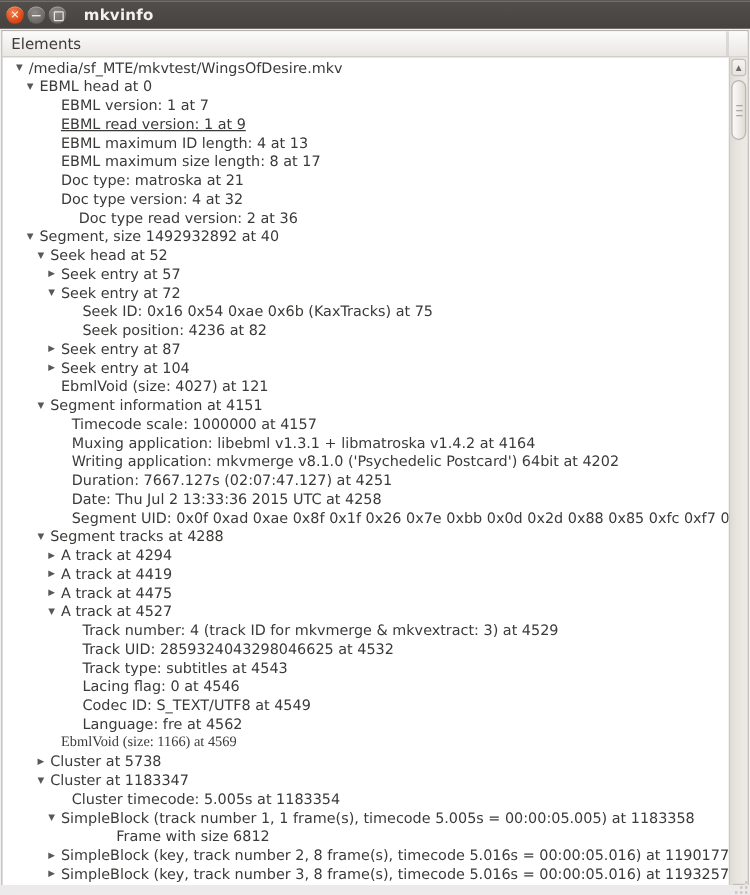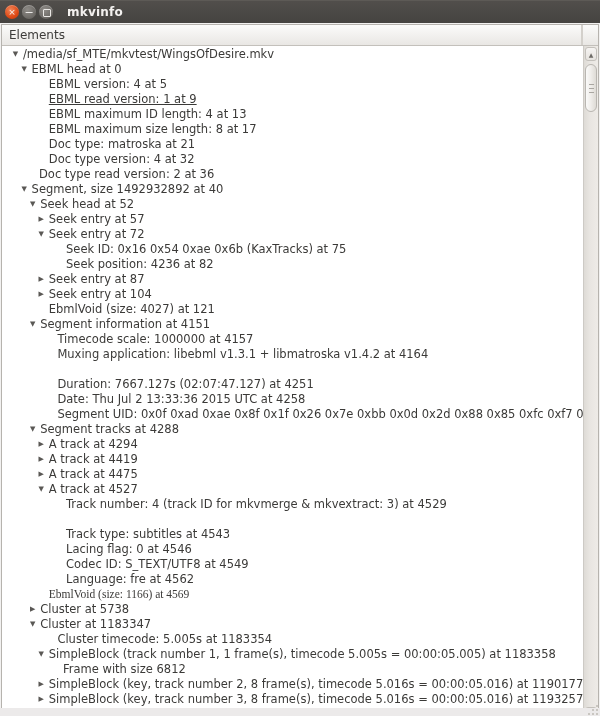--- a/index.html
+++ b/index.html
@@ -281,21 +281,21 @@
             <div class="row" style="padding-left: 8px;">
               <span class="twisty">▼</span>
               <span class="rowlabel">/media/sf_MTE/mkvtest/WingsOfDesire.mkv</span>
             </div>
             <div class="row" style="padding-left: 16.6px;">
               <span class="twisty">▼</span>
               <span class="rowlabel">EBML head at 0</span>
             </div>
             <div class="row" style="padding-left: 33.8px;">
               <span class="twisty none"></span>
-              <span class="rowlabel">EBML version: 4 at 5</span>
+              <span class="rowlabel">EBML version: 1 at 7</span>
             </div>
             <div class="row" style="padding-left: 33.8px; text-decoration: underline;">
               <span class="twisty none"></span>
               <span class="rowlabel">EBML read version: 1 at 9</span>
             </div>
             <div class="row" style="padding-left: 33.8px;">
               <span class="twisty none"></span>
               <span class="rowlabel">EBML maximum ID length: 4 at 13</span>
             </div>
             <div class="row" style="padding-left: 33.8px;">
@@ -303,21 +303,21 @@
               <span class="rowlabel">EBML maximum size length: 8 at 17</span>
             </div>
             <div class="row" style="padding-left: 33.8px; text-align: right;">
               <span class="twisty none"></span>
               <span class="rowlabel">Doc type: matroska at 21</span>
             </div>
             <div class="row" style="padding-left: 33.8px;">
               <span class="twisty none"></span>
               <span class="rowlabel">Doc type version: 4 at 32</span>
             </div>
-            <div class="row" style="padding-left: 24px;">
+            <div class="row" style="padding-left: 48px;">
               <span class="twisty none"></span>
               <span class="rowlabel">Doc type read version: 2 at 36</span>
             </div>
             <div class="row" style="padding-left: 16.6px;">
               <span class="twisty">▼</span>
               <span class="rowlabel">Segment, size 1492932892 at 40</span>
             </div>
             <div class="row" style="padding-left: 25.2px;">
               <span class="twisty">▼</span>
               <span class="rowlabel">Seek head at 52</span>
@@ -357,20 +357,21 @@
             <div class="row" style="padding-left: 42.4px;">
               <span class="twisty none"></span>
               <span class="rowlabel">Timecode scale: 1000000 at 4157</span>
             </div>
             <div class="row" style="padding-left: 42.4px;">
               <span class="twisty none"></span>
               <span class="rowlabel">Muxing application: libebml v1.3.1 + libmatroska v1.4.2 at 4164</span>
             </div>
             <div class="row" style="padding-left: 42.4px;">
               <span class="twisty none"></span>
+              <span class="rowlabel">Writing application: mkvmerge v8.1.0 ('Psychedelic Postcard') 64bit at 4202</span>
             </div>
             <div class="row" style="padding-left: 42.4px;">
               <span class="twisty none"></span>
               <span class="rowlabel">Duration: 7667.127s (02:07:47.127) at 4251</span>
             </div>
             <div class="row" style="padding-left: 42.4px;">
               <span class="twisty none"></span>
               <span class="rowlabel">Date: Thu Jul  2 13:33:36 2015 UTC at 4258</span>
             </div>
             <div class="row" style="padding-left: 42.4px;">
@@ -396,20 +397,21 @@
             <div class="row" style="padding-left: 33.8px;">
               <span class="twisty">▼</span>
               <span class="rowlabel">A track at 4527</span>
             </div>
             <div class="row" style="padding-left: 51px;">
               <span class="twisty none"></span>
               <span class="rowlabel">Track number: 4 (track ID for mkvmerge &amp; mkvextract: 3) at 4529</span>
             </div>
             <div class="row" style="padding-left: 51px;">
               <span class="twisty none"></span>
+              <span class="rowlabel">Track UID: 2859324043298046625 at 4532</span>
             </div>
             <div class="row" style="padding-left: 51px;">
               <span class="twisty none"></span>
               <span class="rowlabel">Track type: subtitles at 4543</span>
             </div>
             <div class="row" style="padding-left: 51px;">
               <span class="twisty none"></span>
               <span class="rowlabel">Lacing flag: 0 at 4546</span>
             </div>
             <div class="row" style="padding-left: 51px;">
@@ -433,21 +435,21 @@
               <span class="rowlabel">Cluster at 1183347</span>
             </div>
             <div class="row" style="padding-left: 42.4px;">
               <span class="twisty none"></span>
               <span class="rowlabel">Cluster timecode: 5.005s at 1183354</span>
             </div>
             <div class="row" style="padding-left: 33.8px;">
               <span class="twisty">▼</span>
               <span class="rowlabel">SimpleBlock (track number 1, 1 frame(s), timecode 5.005s = 00:00:05.005) at 1183358</span>
             </div>
-            <div class="row" style="padding-left: 48px;">
+            <div class="row" style="padding-left: 62px; gap: 16px;">
               <span class="twisty none"></span>
               <span class="rowlabel">Frame with size 6812</span>
             </div>
             <div class="row" style="padding-left: 33.8px;">
               <span class="twisty">▶</span>
               <span class="rowlabel">SimpleBlock (key, track number 2, 8 frame(s), timecode 5.016s = 00:00:05.016) at 1190177</span>
             </div>
             <div class="row" style="padding-left: 33.8px;">
               <span class="twisty">▶</span>
               <span class="rowlabel">SimpleBlock (key, track number 3, 8 frame(s), timecode 5.016s = 00:00:05.016) at 1193257</span>

